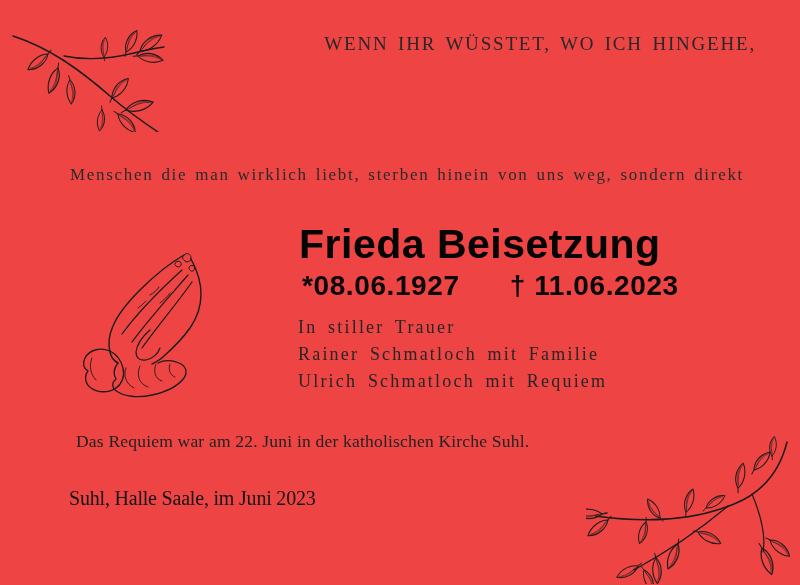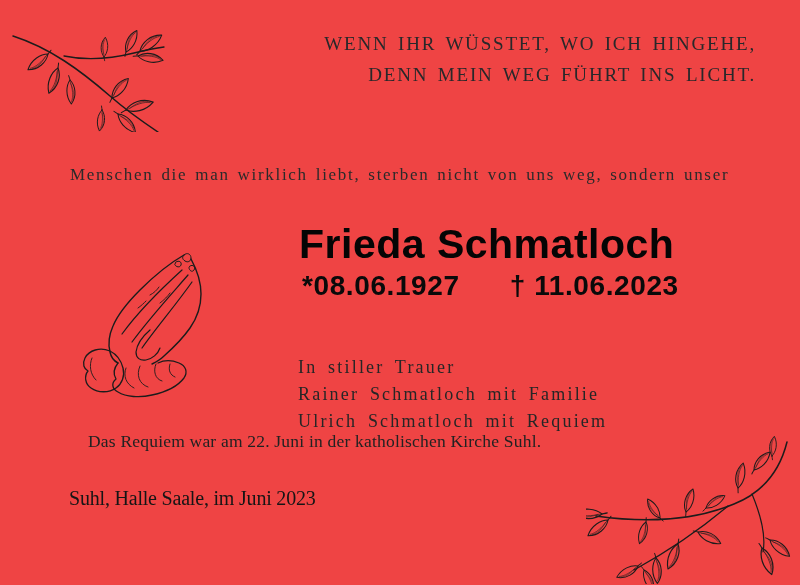--- a/index.html
+++ b/index.html
@@ -40,24 +40,24 @@
     position:absolute;left:302px;top:270px;
     display:flex;gap:50px;
     font-family:"Liberation Sans", sans-serif;
     font-weight:bold;font-size:28px;
     letter-spacing:0.6px;color:#0a0a0a;
   }
   .mourners{
     position:absolute;left:298px;top:314px;
     font-size:18px;line-height:27px;
     letter-spacing:2.2px;word-spacing:4px;
-    color:#262626;white-space:nowrap;margin-top:40px;
+    color:#262626;white-space:nowrap;
   }
   .notice{
-    position:absolute;left:88px;top:428px;
+    position:absolute;left:76px;top:428px;
     font-size:17.5px;line-height:26px;
     letter-spacing:0.2px;
     color:#222;white-space:nowrap;
   }
   .place{
     position:absolute;left:69px;top:487px;
     font-size:20px;font-weight:normal;
     letter-spacing:-0.2px;
     color:#151515;
   }
@@ -86,25 +86,24 @@
     <use href="#leaf" transform="translate(50,58) rotate(118) scale(0.95)"></use>
     <use href="#leaf" transform="translate(62,70) rotate(95) scale(0.85)"></use>
     <use href="#leaf" transform="translate(104,88) rotate(-42) scale(0.9)"></use>
     <use href="#leaf" transform="translate(118,100) rotate(-8) scale(1)"></use>
     <use href="#leaf" transform="translate(110,104) rotate(55) scale(0.9)"></use>
     <use href="#leaf" transform="translate(94,100) rotate(105) scale(0.75)"></use>
   </svg>
 
   <div class="quote">
     <div>WENN IHR WÜSSTET, WO ICH HINGEHE,</div>
-    <div>DENN MEIN WEG FÜHRT INS LICHT.</div>
   </div>
 
   <div class="epigraph">
-    <div>Menschen die man wirklich liebt, sterben nicht von uns weg, sondern unser</div>
+    <div>Menschen die man wirklich liebt, sterben hinein von uns weg, sondern direkt</div>
   </div>
 
   <svg class="deco" style="left:80px;top:248px;" width="128" height="152" viewBox="0 0 128 152">
 
     <path d="M104,7 C90,15 74,28 60,42 C48,54 38,66 33,78 C29,87 28,96 30,104 C31,109 34,113 38,115" stroke-width="1.4"></path>
 
     <path d="M104,7 C107,4 111,6 111,10 C111,13 108,15 105,13 C102,11 102,9 104,7 Z" stroke-width="1"></path>
     <path d="M96,14 C99,12 102,14 101,17 C100,20 96,19 95,17 Z" stroke-width="1"></path>
     <path d="M110,18 C113,16 116,19 114,22 C112,25 109,22 109,20 Z" stroke-width="1"></path>
 
@@ -123,21 +122,21 @@
     <path d="M38,115 C34,120 33,126 36,131 C31,135 32,141 38,144 C46,149 60,150 72,147 C86,144 98,138 104,130 C108,124 106,118 99,115 C92,112 84,112 78,115" stroke-width="1.3"></path>
     <path d="M46,120 C43,128 46,136 54,140" stroke-width="0.9"></path>
     <path d="M60,118 C56,127 59,136 68,139" stroke-width="0.9"></path>
     <path d="M76,116 C73,123 75,131 82,133" stroke-width="0.9"></path>
     <path d="M90,116 C88,122 90,127 95,129" stroke-width="0.9"></path>
 
     <path d="M30,103 C20,99 9,102 5,110 C2,116 4,121 8,123 C4,128 5,136 11,140 C18,145 29,145 36,140 C42,136 45,128 43,120 C41,112 36,106 30,103 Z" stroke-width="1.3"></path>
     <path d="M12,110 C9,117 10,126 16,132" stroke-width="0.9"></path>
   </svg>
 
-  <h1 class="name">Frieda Schmatloch</h1>
+  <h1 class="name">Frieda Beisetzung</h1>
 
   <div class="dates">
     <span>*08.06.1927</span>
     <span>† 11.06.2023</span>
   </div>
 
   <div class="mourners">
     <div>In stiller Trauer</div>
     <div>Rainer Schmatloch mit Familie</div>
     <div>Ulrich Schmatloch mit Requiem</div>

